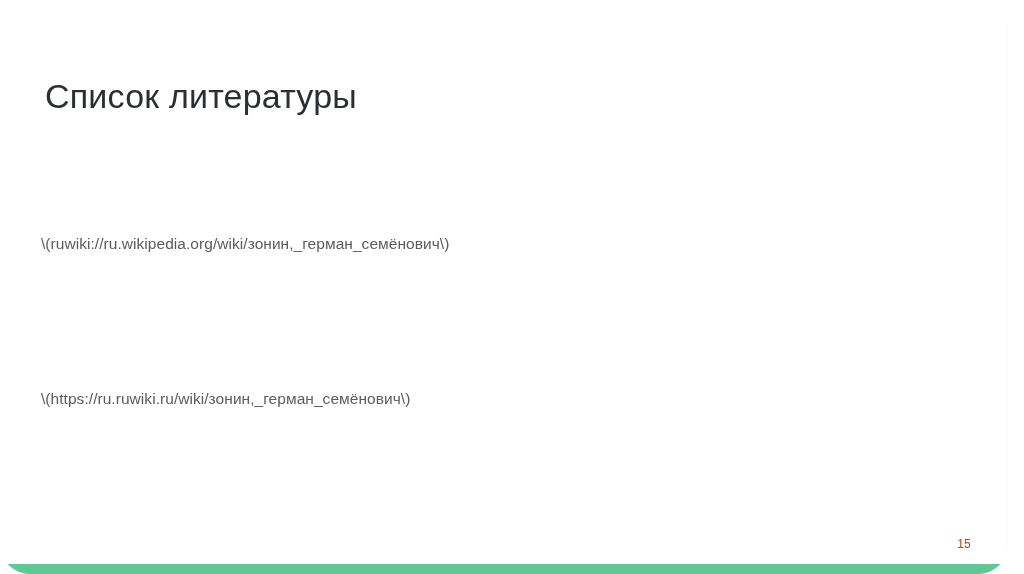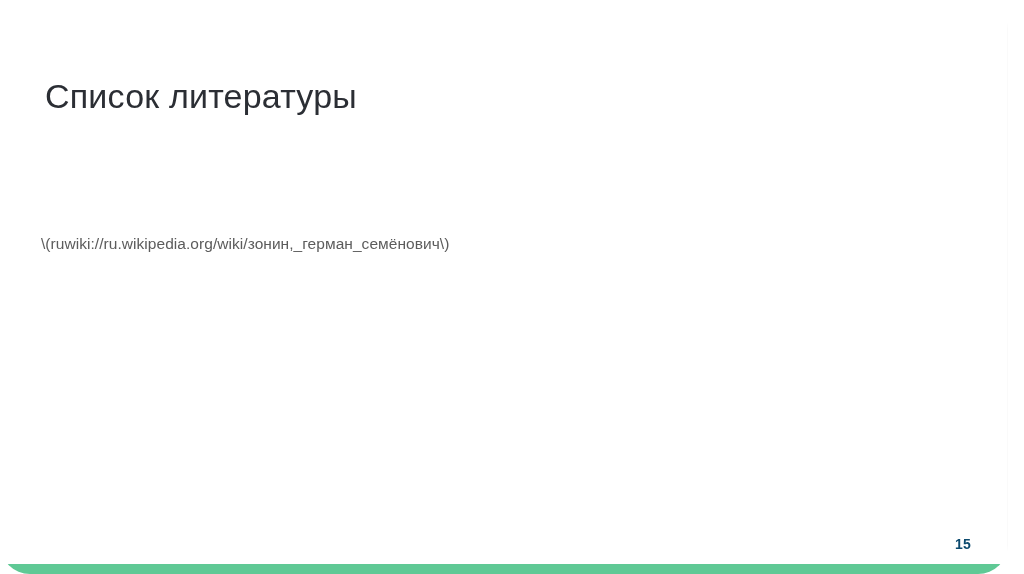--- a/index.html
+++ b/index.html
@@ -73,25 +73,24 @@
   }
 
   .ref-line {
     display: block;
   }
 
   .page-number {
     position: absolute;
     right: 37px;
     bottom: 22px;
-    font-size: 14px;
+    font-size: 12px;
     line-height: 16px;
-    color: #0c4a6e;
+    color: #c2410c;
     letter-spacing: 0.2px;
-    font-weight: bold;
   }
 
   .bottom-bar {
     position: absolute;
     left: 0;
     right: 0;
     bottom: 0;
     height: 10px;
     background: #5fc995;
   }
@@ -103,20 +102,21 @@
 
   <h1 class="slide-title" style="color: rgb(43, 46, 52);">Список литературы</h1>
 
   <div class="refs">
 
     <p class="ref-item" style="color: rgb(92, 92, 92);">
       <span class="ref-line">\(ruwiki://ru.wikipedia.org/wiki/зонин,_герман_семёнович\)</span>
     </p>
 
     <p class="ref-item" style="color: rgb(92, 92, 92);">
+      <span class="ref-line">\(https://ru.ruwiki.ru/wiki/зонин,_герман_семёнович\)</span>
     </p>
 
   </div>
 
   <div class="page-number">15</div>
 
   <div class="bottom-bar" style="background: rgb(95, 201, 149);"></div>
 
 </div>
 

